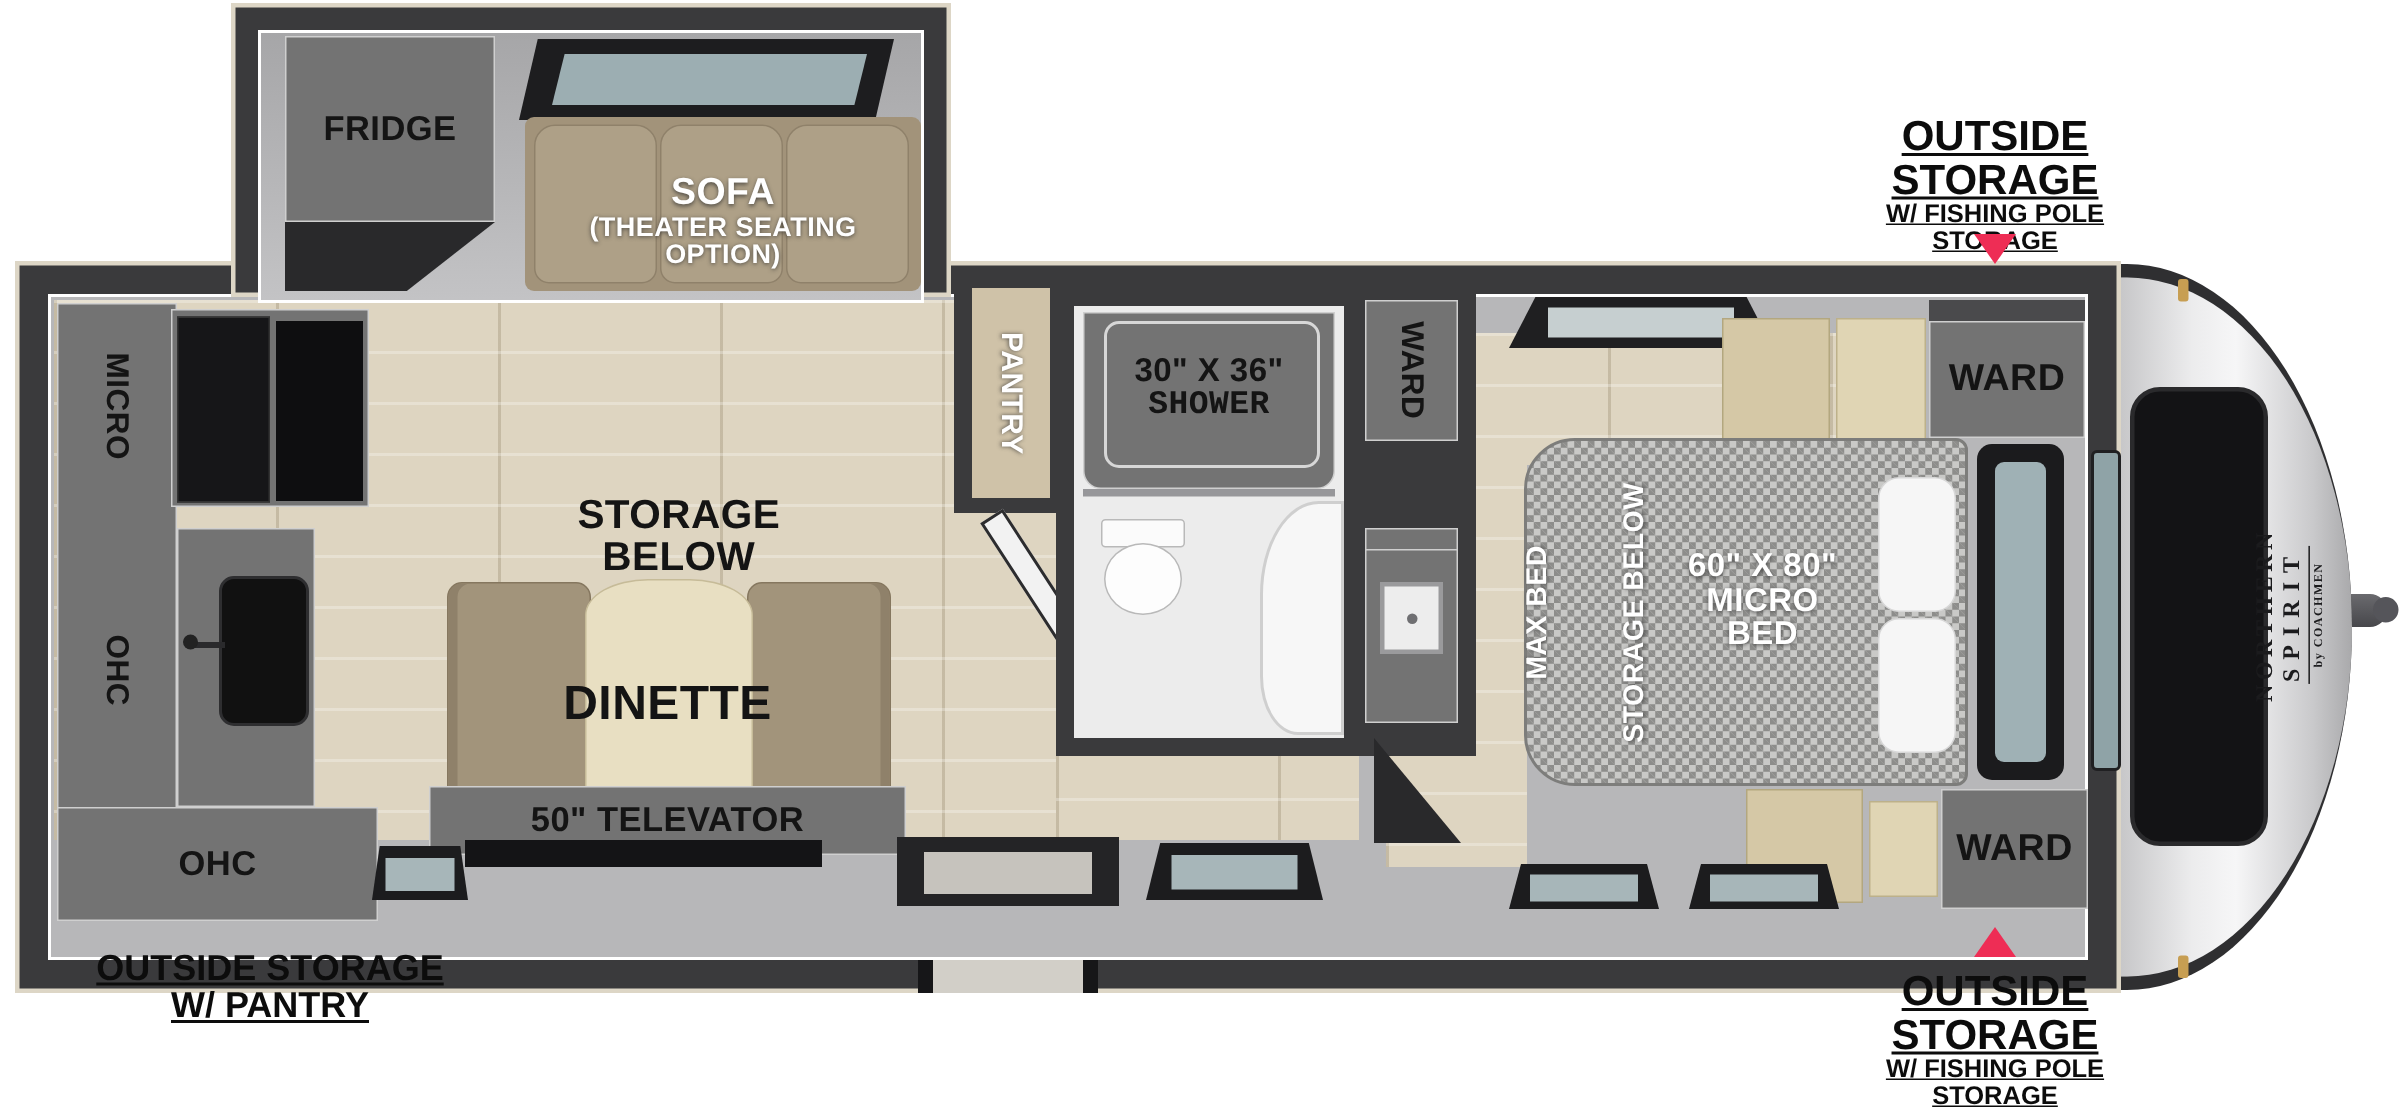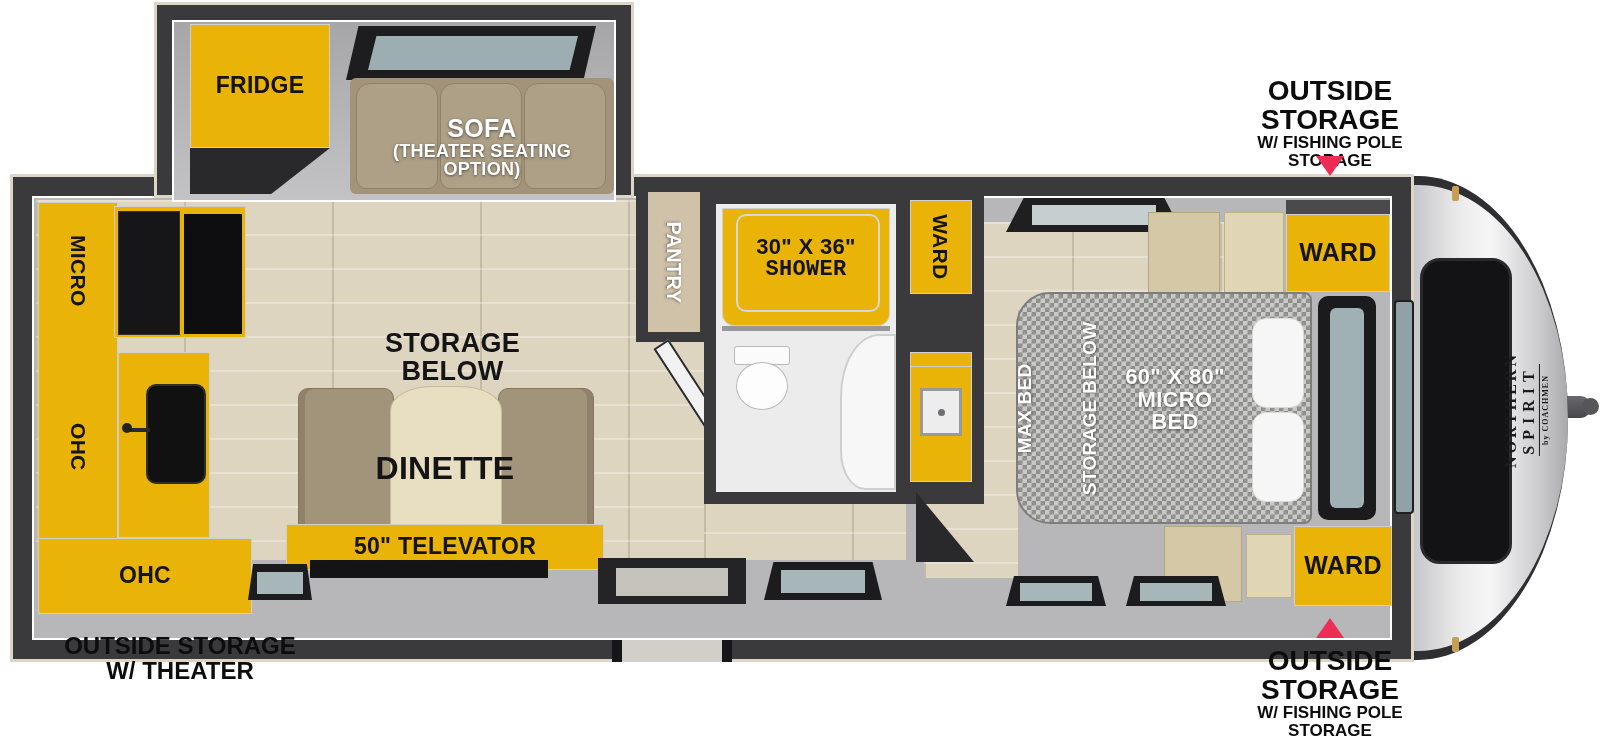--- a/index.html
+++ b/index.html
@@ -5,29 +5,29 @@
   html,body{margin:0;padding:0;background:#fff;}
   .plan{position:relative;width:1600px;height:740px;background:#ffffff;overflow:hidden;
         font-family:"Liberation Sans",sans-serif;}
   .abs{position:absolute;}
   .wall{background:#3a3a3c;}
   .frame{background:#3a3a3c;border:3px solid #ddd6c6;box-sizing:border-box;}
   .inner{background:#b7b7b9;border:2px solid #ffffff;box-sizing:border-box;}
   .floor{background-color:#ded5c1;
          background-image:repeating-linear-gradient(180deg,rgba(255,255,255,.28) 0 2px,transparent 2px 34px),
                           repeating-linear-gradient(90deg,rgba(140,125,95,.30) 0 2px,transparent 2px 148px);}
-  .white-box{background:#eab308;border:1px solid #cfcfcf;box-sizing:border-box;}
+  .white-box{background:#737373;border:1px solid #cfcfcf;box-sizing:border-box;}
   .tan{background:#d5c8a6;border:1px solid #b3a77f;box-sizing:border-box;}
   .tan2{background:#e0d5b4;border:1px solid #bdb18a;box-sizing:border-box;}
   .lbl{font-weight:700;color:#141414;text-align:center;line-height:1.03;letter-spacing:.3px;}
   .wlbl{color:#ffffff;text-shadow:0 1px 3px rgba(45,45,45,.75);}
   .cent{display:flex;align-items:center;justify-content:center;}
   .vlab>span{transform:rotate(90deg);white-space:nowrap;display:inline-block;}
   .vlab2>span{transform:rotate(-90deg);white-space:pre;display:inline-block;text-align:center;}
-  .note{font-weight:700;color:#0c0c0c;text-align:center;line-height:1.04;}
+  .note{font-weight:700;color:#0c0c0c;text-align:center;line-height:1.04;text-decoration:underline;}
   .win{background:#1c1c1e;clip-path:polygon(8% 0,92% 0,100% 100%,0 100%);}
   .win .glass{position:absolute;left:14%;right:14%;top:22%;bottom:18%;background:#a7b6b9;}
   .bed-pattern{background-color:#c9c9c7;
     background-image:linear-gradient(45deg,#8d8d8b 25%,transparent 25% 75%,#8d8d8b 75%),
                      linear-gradient(45deg,#8d8d8b 25%,transparent 25% 75%,#8d8d8b 75%);
     background-size:9px 9px;background-position:0 0,4.5px 4.5px;
     border:2px solid #7d7d7b;box-sizing:border-box;}
   .cushion{position:absolute;background:#aea087;border:1px solid #8f816a;border-radius:14px 14px 10px 10px;}
   .arrow-down{width:0;height:0;border-left:14px solid transparent;border-right:14px solid transparent;border-top:20px solid #ee2d55;}
   .arrow-up{width:0;height:0;border-left:14px solid transparent;border-right:14px solid transparent;border-bottom:20px solid #ee2d55;}
@@ -214,16 +214,16 @@
   <div class="abs arrow-up" style="left:1316px;top:618px;"></div>
   <div class="abs note" style="left:1180px;top:646px;width:300px;">
     <span style="display:block;font-size:28px;">OUTSIDE</span>
     <span style="display:block;font-size:28px;">STORAGE</span>
     <span style="display:block;font-size:17px;">W/ FISHING POLE</span>
     <span style="display:block;font-size:17px;">STORAGE</span>
   </div>
 
   <div class="abs note" style="left:20px;top:634px;width:320px;">
     <span style="display:block;font-size:24px;">OUTSIDE STORAGE</span>
-    <span style="display:block;font-size:24px;">W/ THEATER</span>
+    <span style="display:block;font-size:24px;">W/ PANTRY</span>
   </div>
 
 </div>
 
 </body></html>

